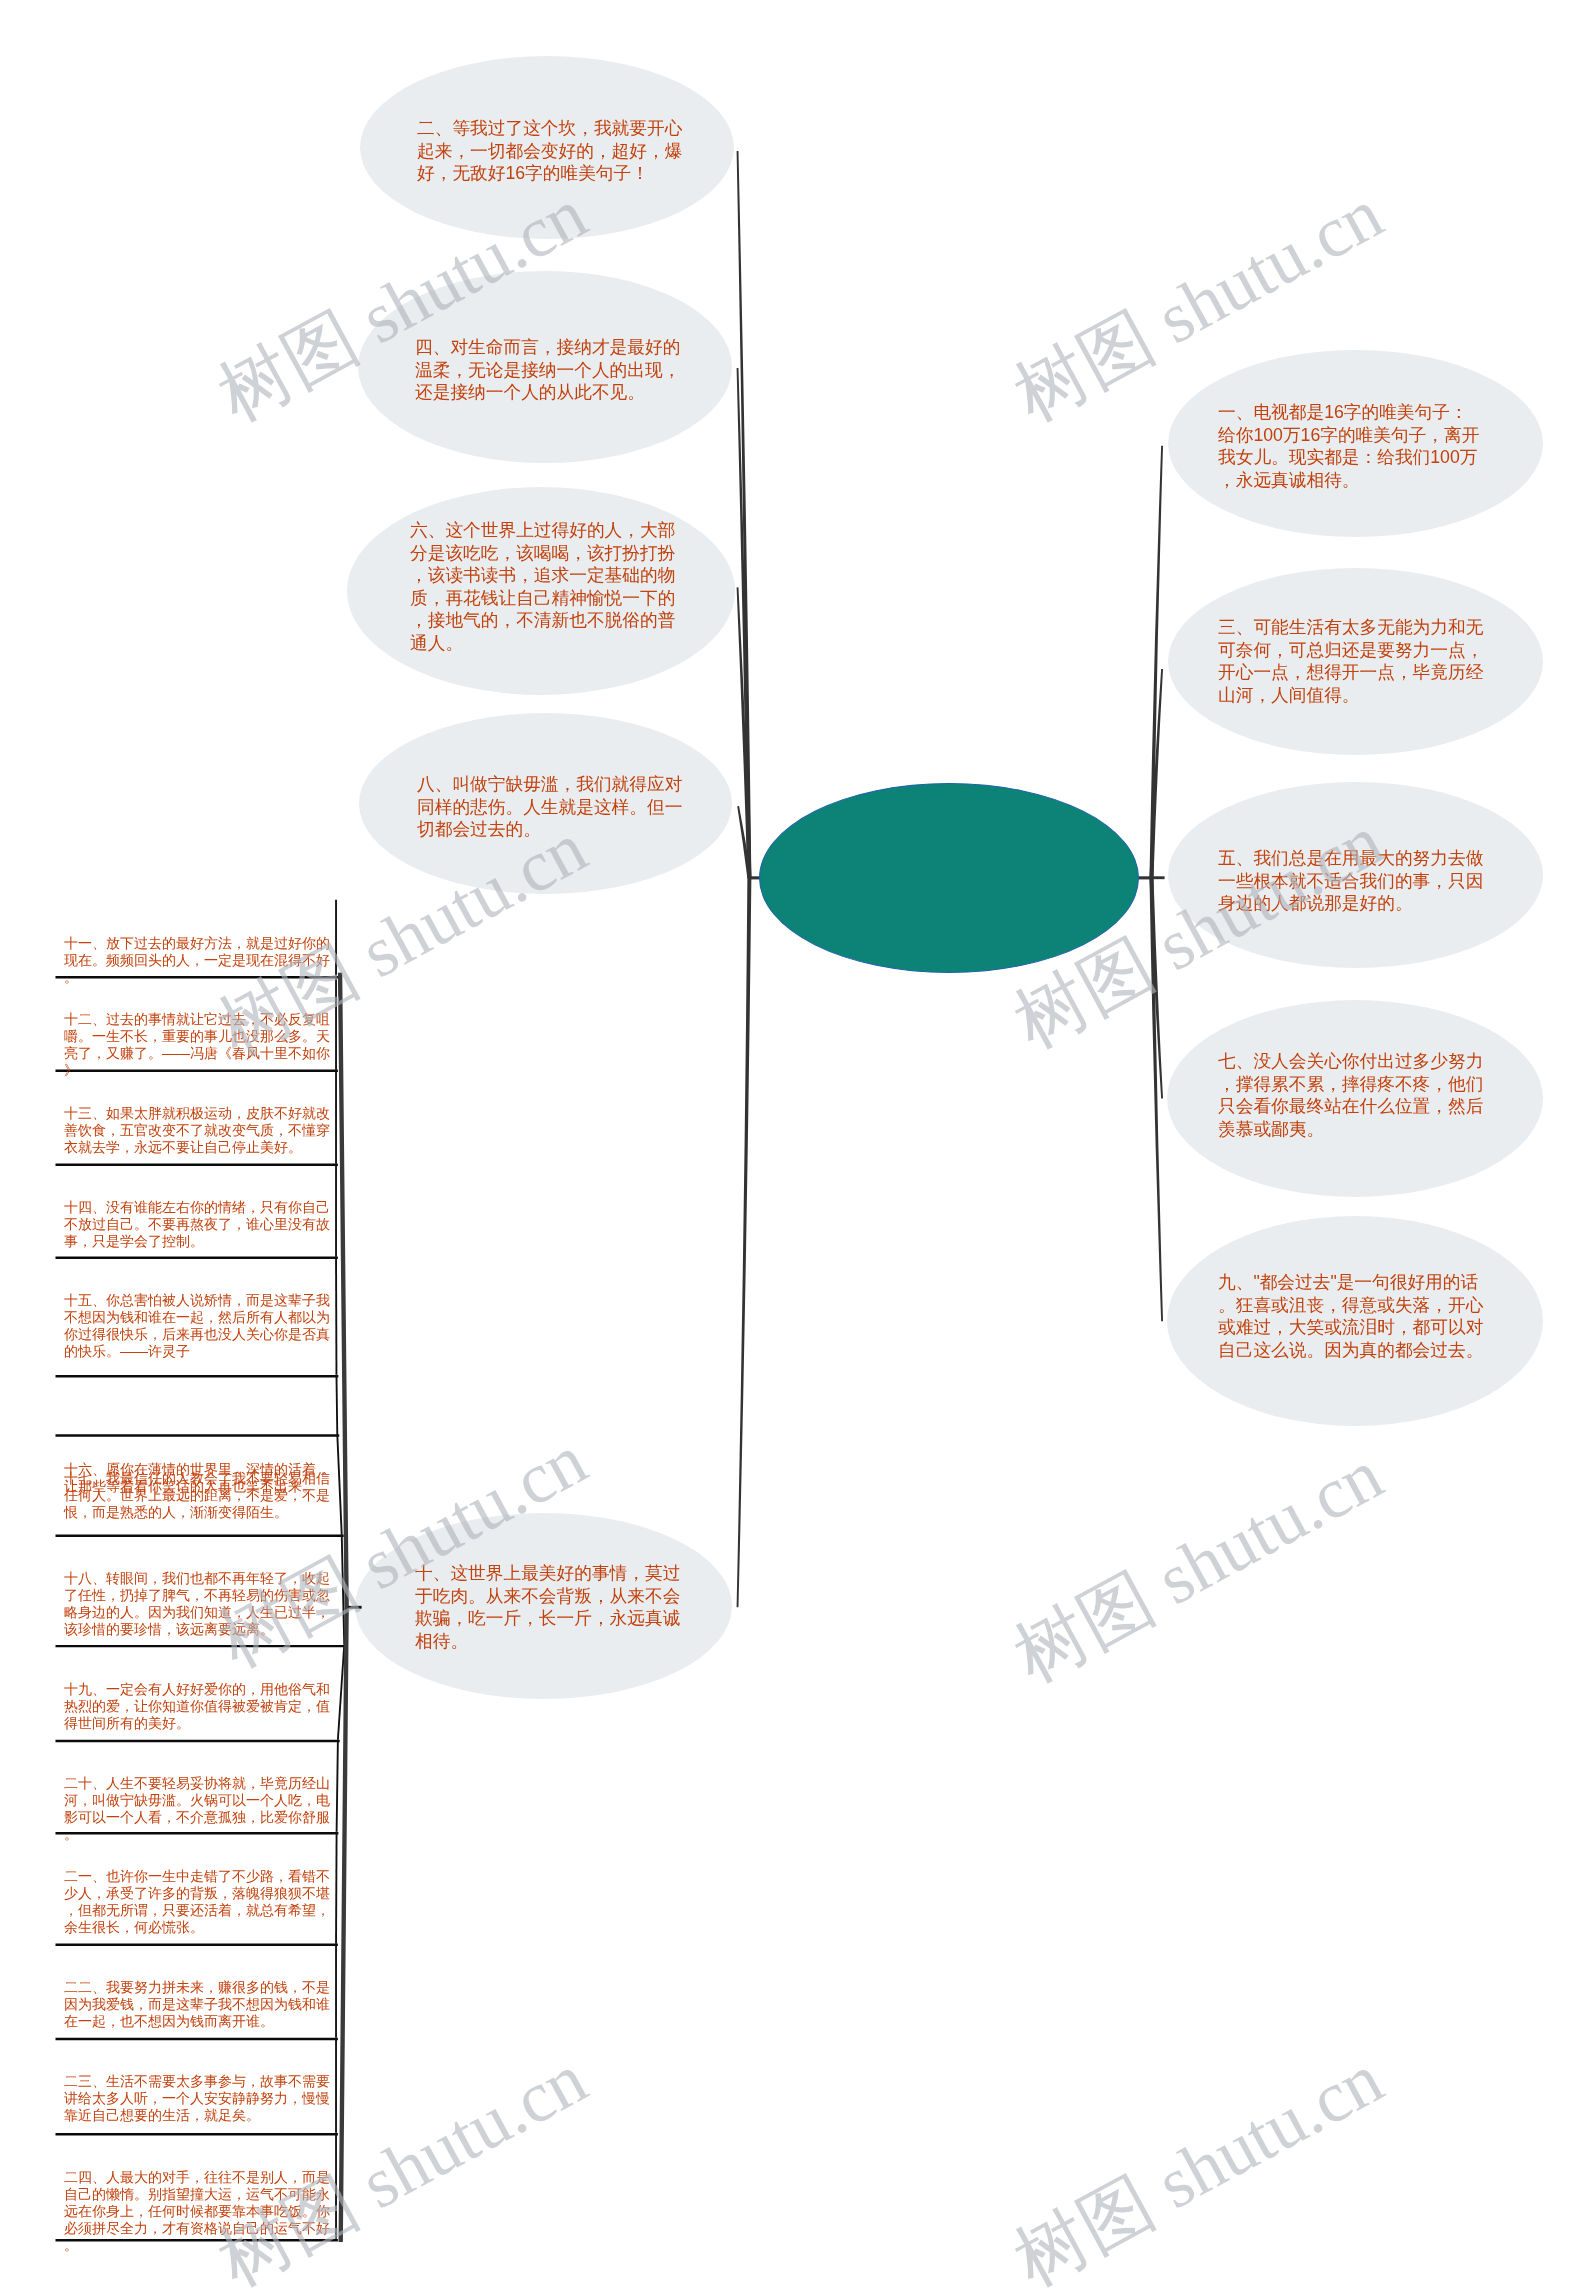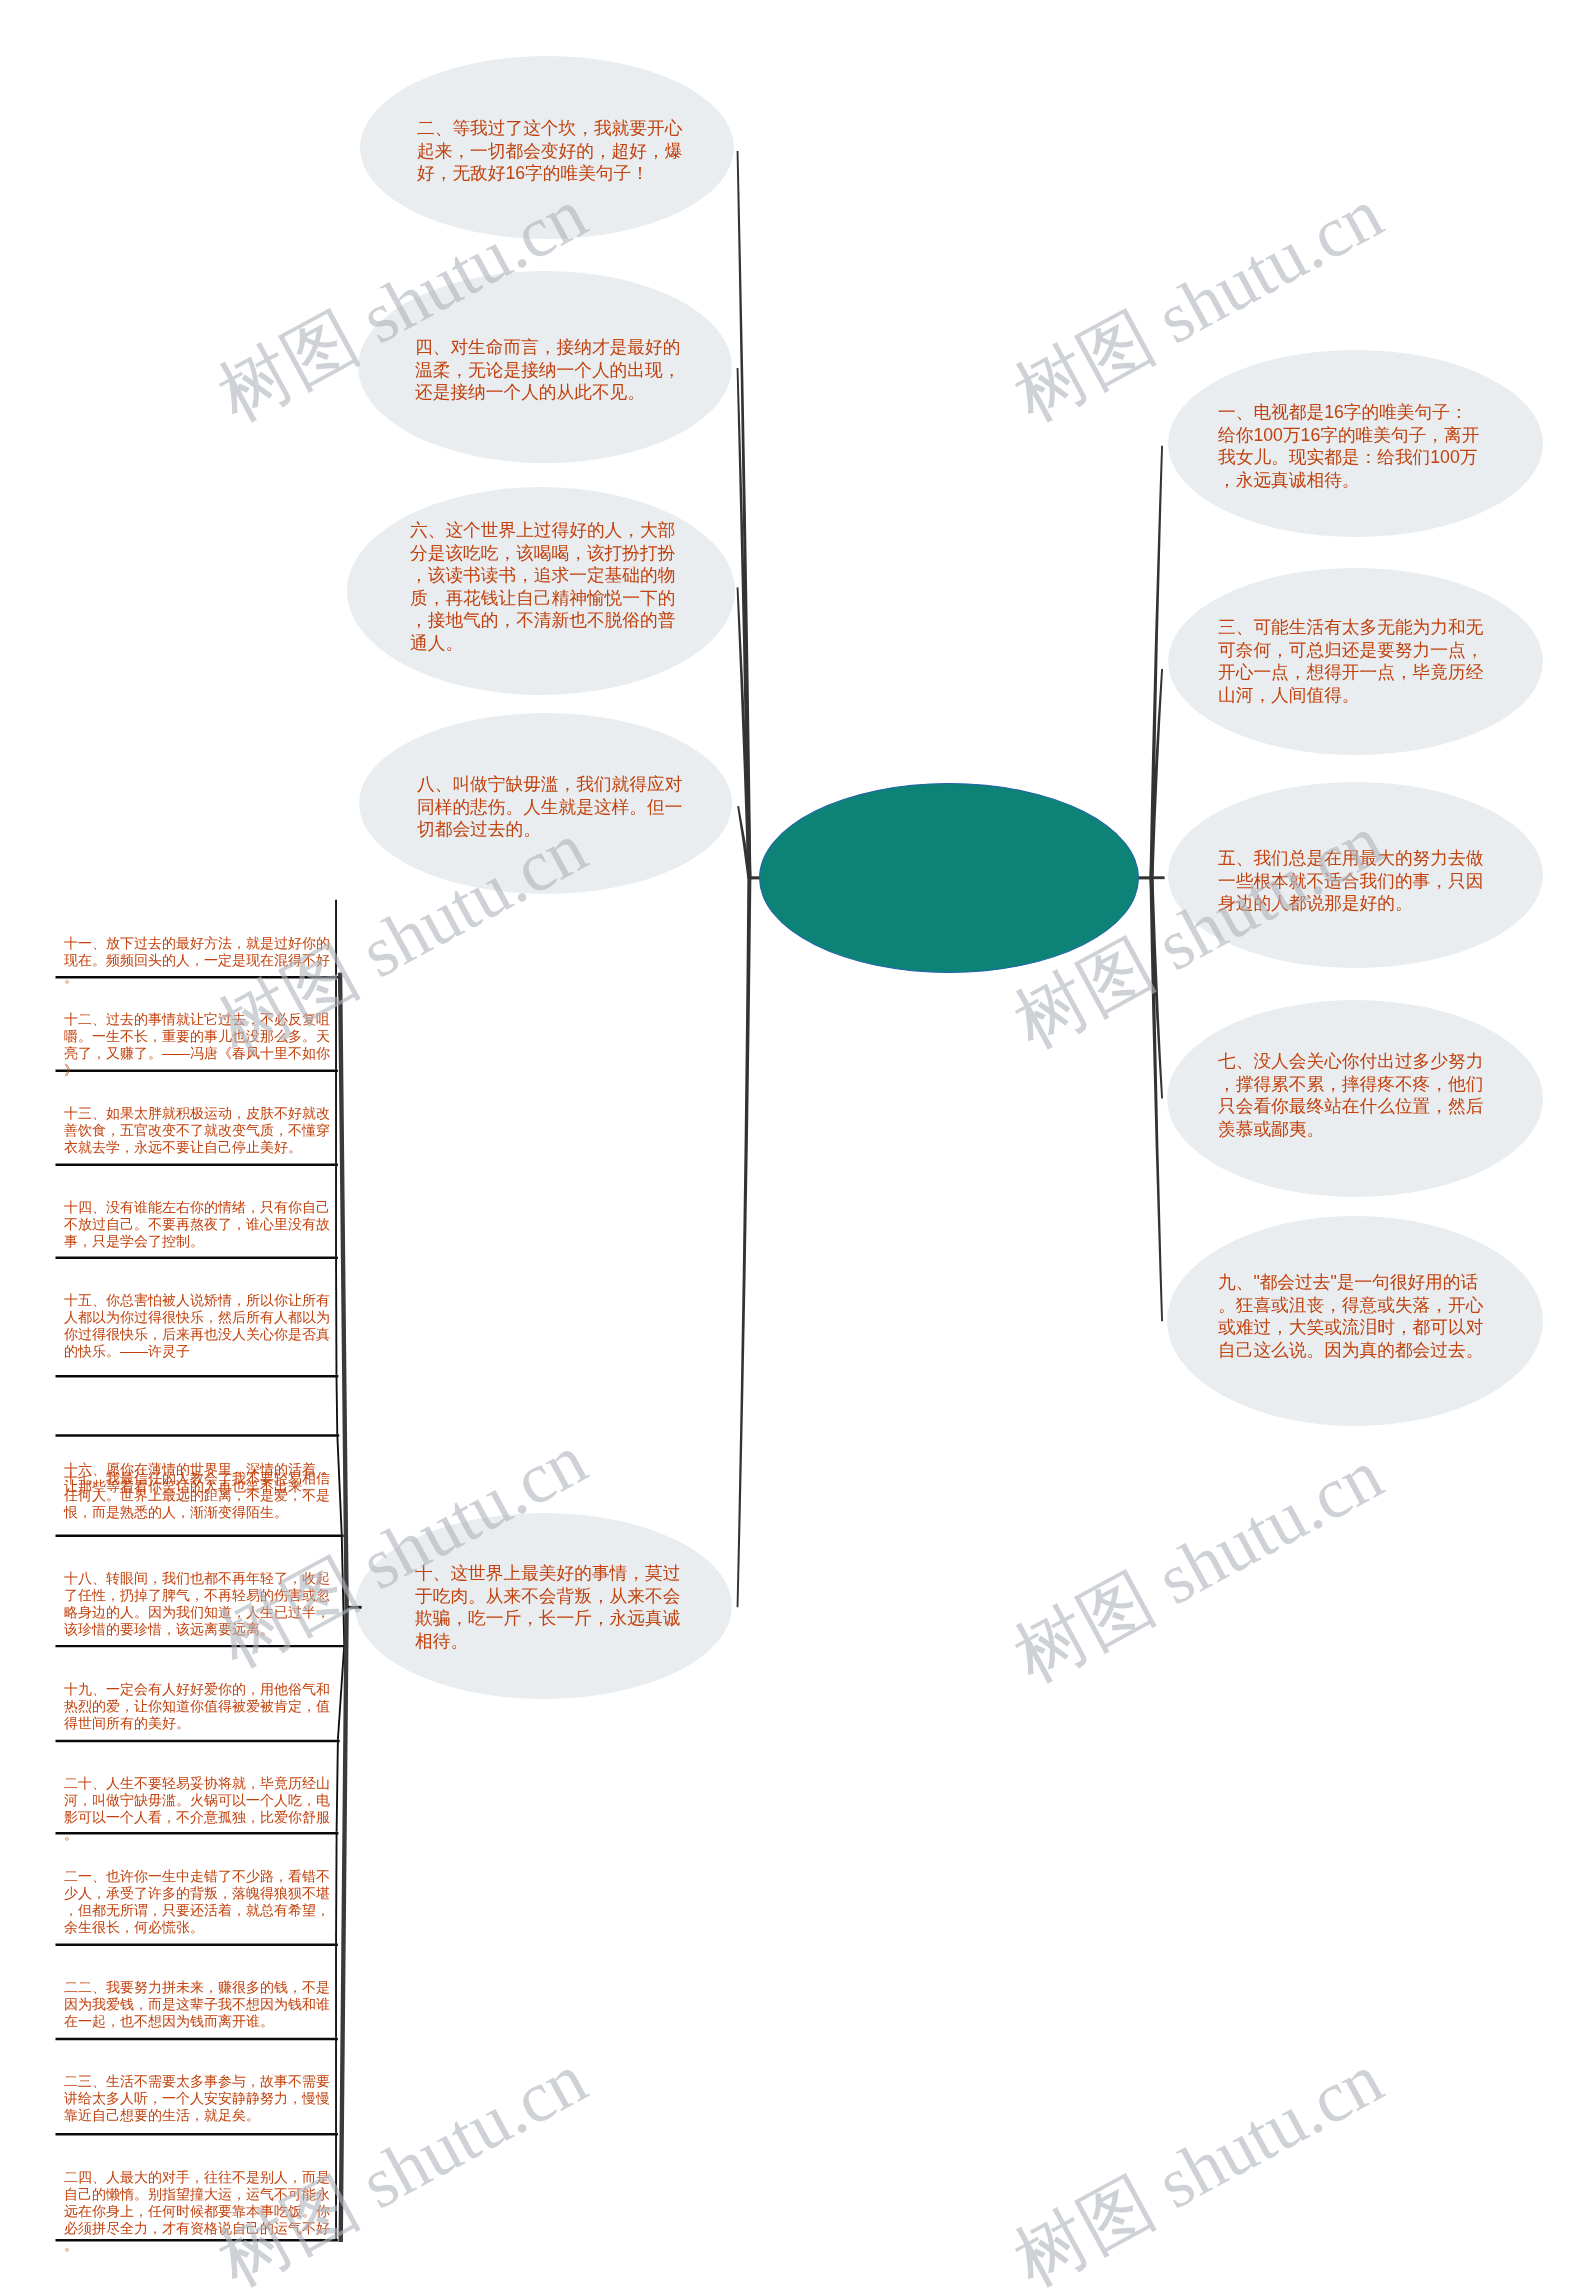--- a/index.html
+++ b/index.html
@@ -106,21 +106,21 @@
   <div class="boxcell" style="left:64px;top:1011px;width:269px">
     <div class="boxtext">十二、过去的事情就让它过去，不必反复咀嚼。一生不长，重要的事儿也没那么多。天亮了，又赚了。——冯唐《春风十里不如你》</div>
   </div>
   <div class="boxcell" style="left:64px;top:1105px;width:269px">
     <div class="boxtext">十三、如果太胖就积极运动，皮肤不好就改善饮食，五官改变不了就改变气质，不懂穿衣就去学，永远不要让自己停止美好。</div>
   </div>
   <div class="boxcell" style="left:64px;top:1199px;width:269px">
     <div class="boxtext">十四、没有谁能左右你的情绪，只有你自己不放过自己。不要再熬夜了，谁心里没有故事，只是学会了控制。</div>
   </div>
   <div class="boxcell" style="left:64px;top:1292px;width:269px">
-    <div class="boxtext">十五、你总害怕被人说矫情，所以你让所有人都以为你过得很快乐，然后所有人都以为你过得很快乐，后来再也没人关心你是否真的快乐。——许灵子</div>
+    <div class="boxtext">十五、你总害怕被人说矫情，而是这辈子我不想因为钱和谁在一起，然后所有人都以为你过得很快乐，后来再也没人关心你是否真的快乐。——许灵子</div>
   </div>
   <div class="boxcell" style="left:64px;top:1461px;width:269px">
     <div class="boxtext">十六、愿你在薄情的世界里，深情的活着，让那些等着看你笑话的人再也笑不出来。</div>
   </div>
   <div class="boxcell" style="left:64px;top:1470px;width:269px">
     <div class="boxtext">十七、我最信任的人教会了我不要轻易相信任何人。世界上最远的距离，不是爱，不是恨，而是熟悉的人，渐渐变得陌生。</div>
   </div>
   <div class="boxcell" style="left:64px;top:1570px;width:269px">
     <div class="boxtext">十八、转眼间，我们也都不再年轻了，收起了任性，扔掉了脾气，不再轻易的伤害或忽略身边的人。因为我们知道，人生已过半，该珍惜的要珍惜，该远离要远离。</div>
   </div>

